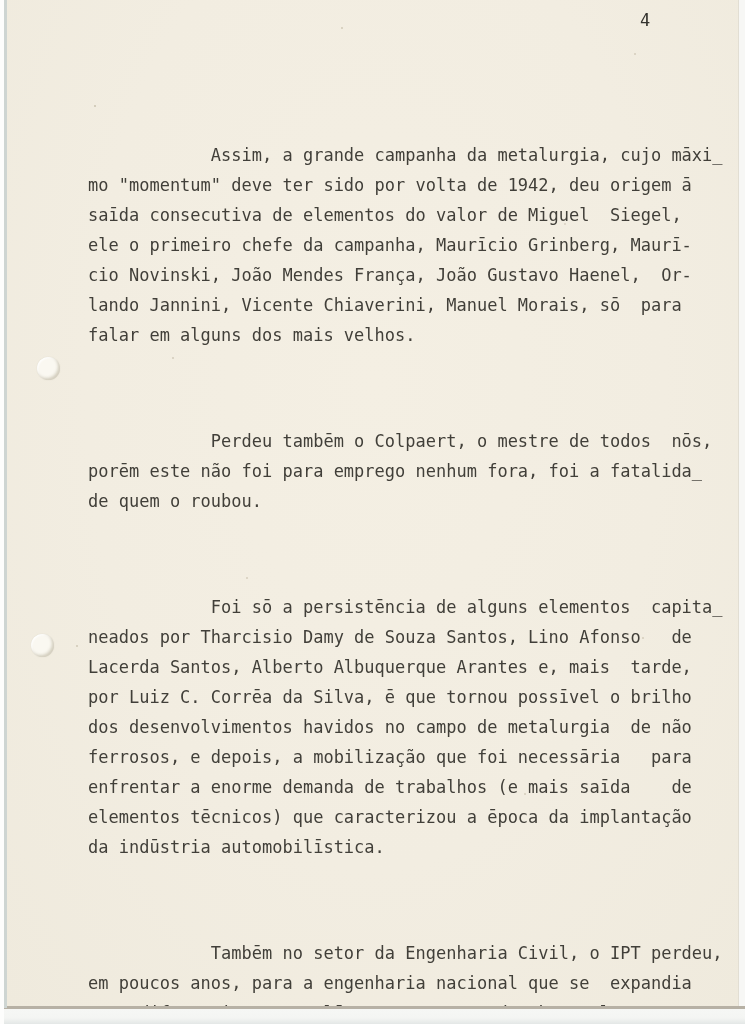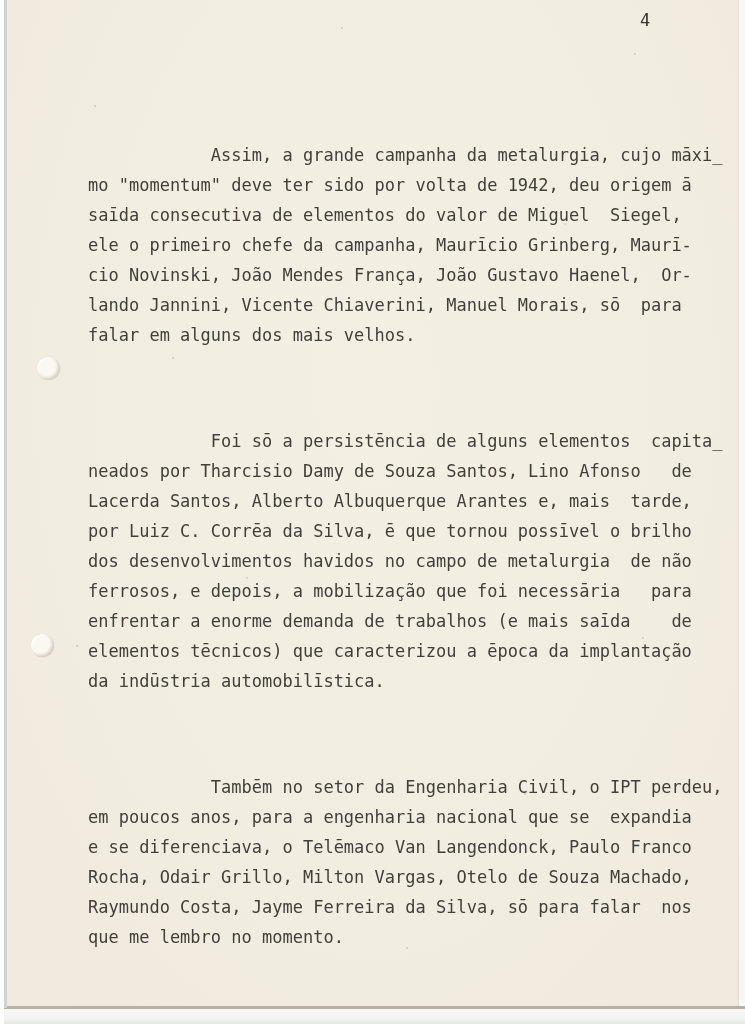--- a/index.html
+++ b/index.html
@@ -125,20 +125,23 @@
   <div class="page-number">4</div>
 
   <div class="text-body">
     <p>            Assim, a grande campanha da metalurgia, cujo māxi̲
 mo "momentum" deve ter sido por volta de 1942, deu origem ā
 saīda consecutiva de elementos do valor de Miguel  Siegel,
 ele o primeiro chefe da campanha, Maurīcio Grinberg, Maurī-
 cio Novinski, João Mendes França, João Gustavo Haenel,  Or-
 lando Jannini, Vicente Chiaverini, Manuel Morais, sō  para
 falar em alguns dos mais velhos.</p>
+    <p>            Perdeu tambēm o Colpaert, o mestre de todos  nōs,
+porēm este não foi para emprego nenhum fora, foi a fatalida̲
+de quem o roubou.</p>
     <p>            Foi sō a persistēncia de alguns elementos  capita̲
 neados por Tharcisio Damy de Souza Santos, Lino Afonso   de
 Lacerda Santos, Alberto Albuquerque Arantes e, mais  tarde,
 por Luiz C. Corrēa da Silva, ē que tornou possīvel o brilho
 dos desenvolvimentos havidos no campo de metalurgia  de não
 ferrosos, e depois, a mobilização que foi necessāria   para
 enfrentar a enorme demanda de trabalhos (e mais saīda    de
 elementos tēcnicos) que caracterizou a ēpoca da implantação
 da indūstria automobilīstica.</p>
     <p>            Tambēm no setor da Engenharia Civil, o IPT perdeu,

